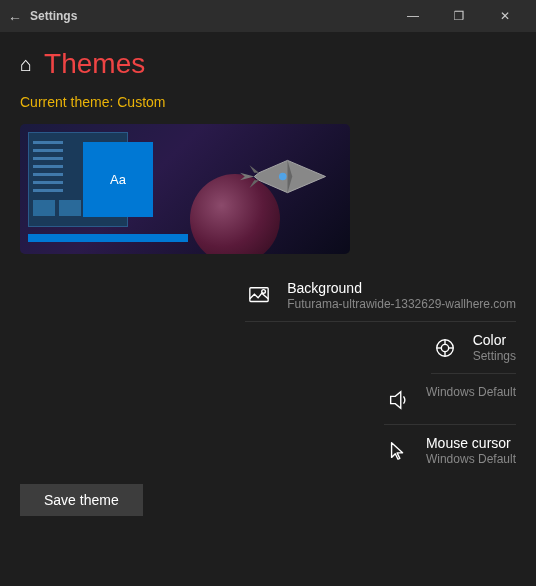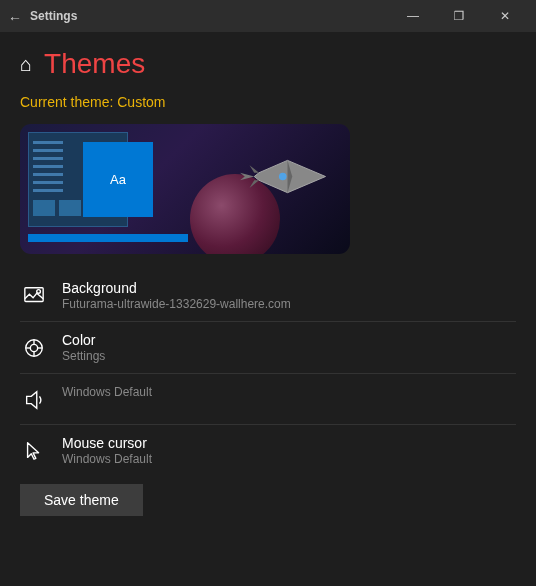--- a/index.html
+++ b/index.html
@@ -90,21 +90,21 @@
       font-weight: 500;
     }
 
     
     .theme-preview {
       width: 330px;
       height: 130px;
       margin-bottom: 16px;
       position: relative;
       overflow: hidden;
-      border-radius: 11px;
+      border-radius: 5px;
     }
     .preview-bg {
       width: 100%;
       height: 100%;
       background: linear-gradient(135deg, #1a1a3e 0%, #2a1a4a 40%, #0a0a1a 100%);
       position: relative;
     }
     
     .preview-planet {
       position: absolute;
@@ -186,20 +186,21 @@
       width: 22px;
       height: 16px;
       background: #2a6a9a;
     }
 
     
     .settings-list {
       display: flex;
       flex-direction: column;
       gap: 0;
+      align-items: flex-end;
     }
     .settings-item {
       display: flex;
       align-items: flex-start;
       gap: 14px;
       padding: 10px 0;
       cursor: pointer;
       border-bottom: 1px solid #333;
     }
     .settings-item:last-child {

